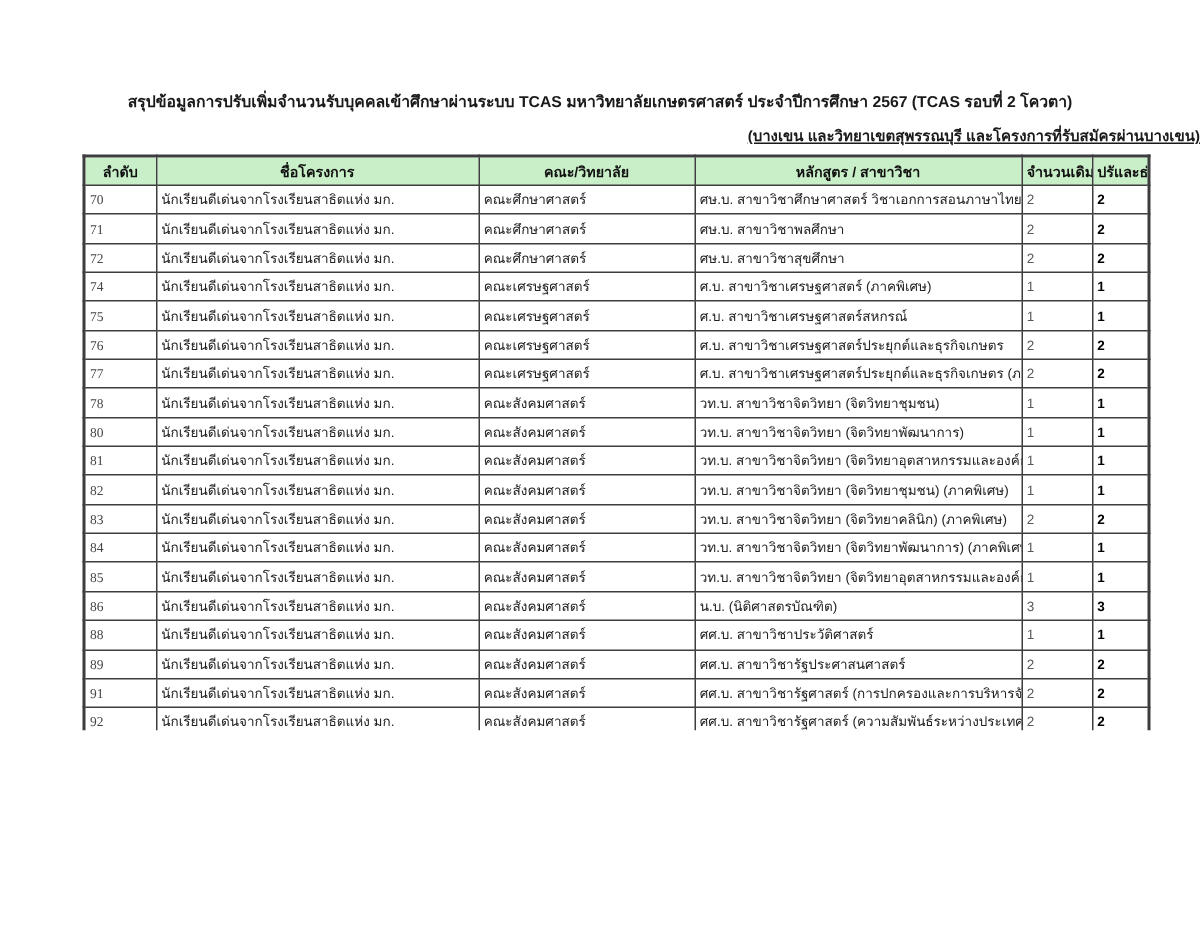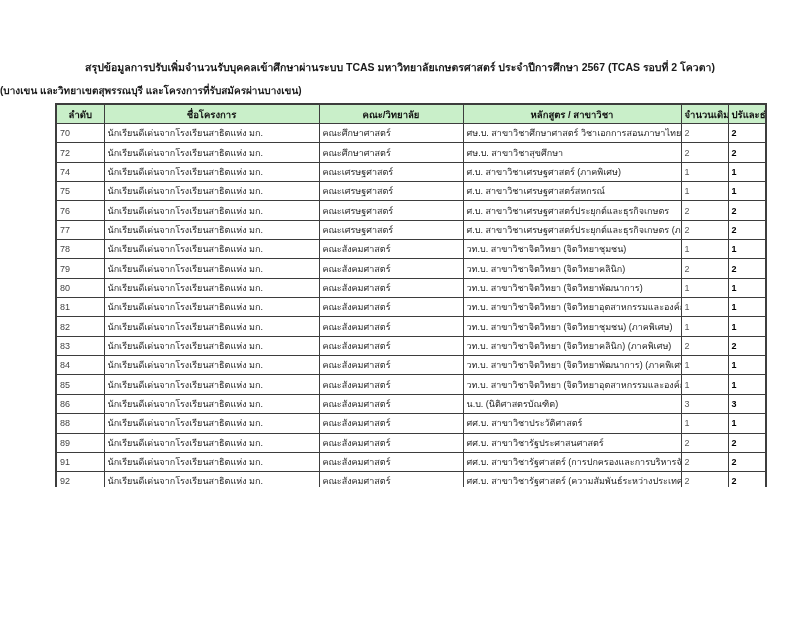--- a/index.html
+++ b/index.html
@@ -24,24 +24,25 @@
     font-size: 10.5px;
     font-weight: bold;
     color: #1a1a1a;
     letter-spacing: 0;
   }
   .doc-subtitle {
     position: absolute;
     top: 83px;
     left: 0;
     width: 100%;
-    text-align: left;
+    text-align: right;
     font-size: 10px;
     font-weight: bold;
     color: #1a1a1a;
+    text-decoration: underline;
   }
   table.data-table {
     position: absolute;
     left: 55px;
     top: 103px;
     width: 710px;
     border-collapse: collapse;
     table-layout: fixed;
     font-size: 9px;
     color: #222222;
@@ -60,21 +61,21 @@
     font-weight: bold;
     height: 18px;
     font-size: 9.5px;
     color: #111111;
   }
   table.data-table td {
     height: 18.35px;
     background: #ffffff;
     text-align: left;
   }
-  td.c0 { text-align: center; color: #444444; }
+  td.c0 { text-align: center; color: #444444; font-family: Liberation Serif, serif; }
   td.c4 { text-align: center; color: var(--old-color, #595959); }
   td.c5 { text-align: center; font-weight: bold; color: var(--new-color, #000000); }
   .page-footer {
     position: absolute;
     top: 581px;
     left: 0;
     width: 100%;
     text-align: center;
     font-size: 13px;
     color: #6e6e6e;
@@ -111,20 +112,28 @@
     <tbody>
         <tr>
           <td class="c0">70</td>
           <td class="c1">นักเรียนดีเด่นจากโรงเรียนสาธิตแห่ง มก.</td>
           <td class="c2">คณะศึกษาศาสตร์</td>
           <td class="c3">ศษ.บ. สาขาวิชาศึกษาศาสตร์ วิชาเอกการสอนภาษาไทย</td>
           <td class="c4">2</td>
           <td class="c5">2</td>
         </tr>
         <tr>
+          <td class="c0">71</td>
+          <td class="c1">นักเรียนดีเด่นจากโรงเรียนสาธิตแห่ง มก.</td>
+          <td class="c2">คณะศึกษาศาสตร์</td>
+          <td class="c3">ศษ.บ. สาขาวิชาพลศึกษา</td>
+          <td class="c4">2</td>
+          <td class="c5">2</td>
+        </tr>
+        <tr>
           <td class="c0">72</td>
           <td class="c1">นักเรียนดีเด่นจากโรงเรียนสาธิตแห่ง มก.</td>
           <td class="c2">คณะศึกษาศาสตร์</td>
           <td class="c3">ศษ.บ. สาขาวิชาสุขศึกษา</td>
           <td class="c4">2</td>
           <td class="c5">2</td>
         </tr>
         <tr>
           <td class="c0">74</td>
           <td class="c1">นักเรียนดีเด่นจากโรงเรียนสาธิตแห่ง มก.</td>
@@ -157,28 +166,20 @@
           <td class="c4">2</td>
           <td class="c5">2</td>
         </tr>
         <tr>
           <td class="c0">78</td>
           <td class="c1">นักเรียนดีเด่นจากโรงเรียนสาธิตแห่ง มก.</td>
           <td class="c2">คณะสังคมศาสตร์</td>
           <td class="c3">วท.บ. สาขาวิชาจิตวิทยา (จิตวิทยาชุมชน)</td>
           <td class="c4">1</td>
           <td class="c5">1</td>
-        </tr>
-        <tr>
-          <td class="c0">79</td>
-          <td class="c1">นักเรียนดีเด่นจากโรงเรียนสาธิตแห่ง มก.</td>
-          <td class="c2">คณะสังคมศาสตร์</td>
-          <td class="c3">วท.บ. สาขาวิชาจิตวิทยา (จิตวิทยาคลินิก)</td>
-          <td class="c4">2</td>
-          <td class="c5">2</td>
         </tr>
         <tr>
           <td class="c0">80</td>
           <td class="c1">นักเรียนดีเด่นจากโรงเรียนสาธิตแห่ง มก.</td>
           <td class="c2">คณะสังคมศาสตร์</td>
           <td class="c3">วท.บ. สาขาวิชาจิตวิทยา (จิตวิทยาพัฒนาการ)</td>
           <td class="c4">1</td>
           <td class="c5">1</td>
         </tr>
         <tr>

